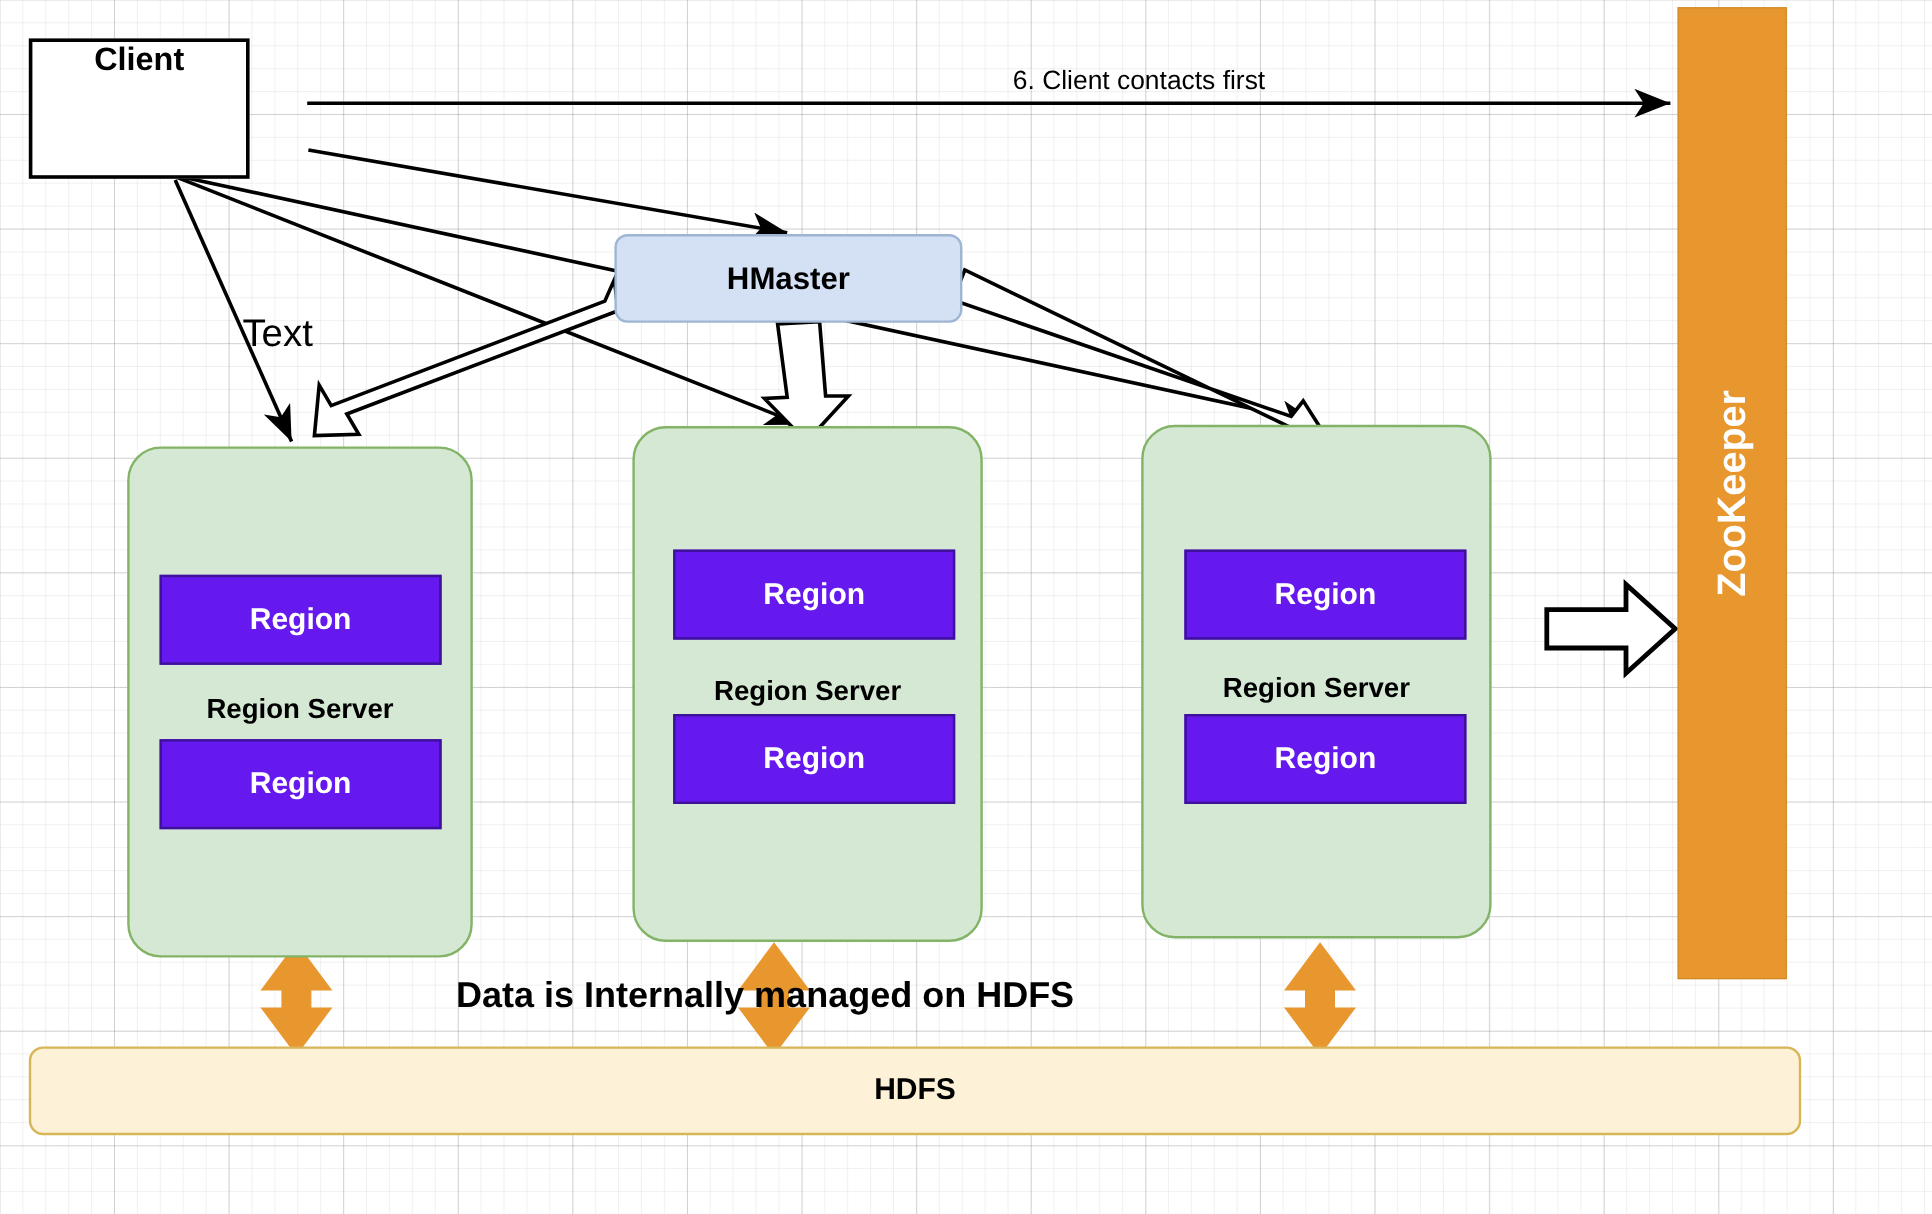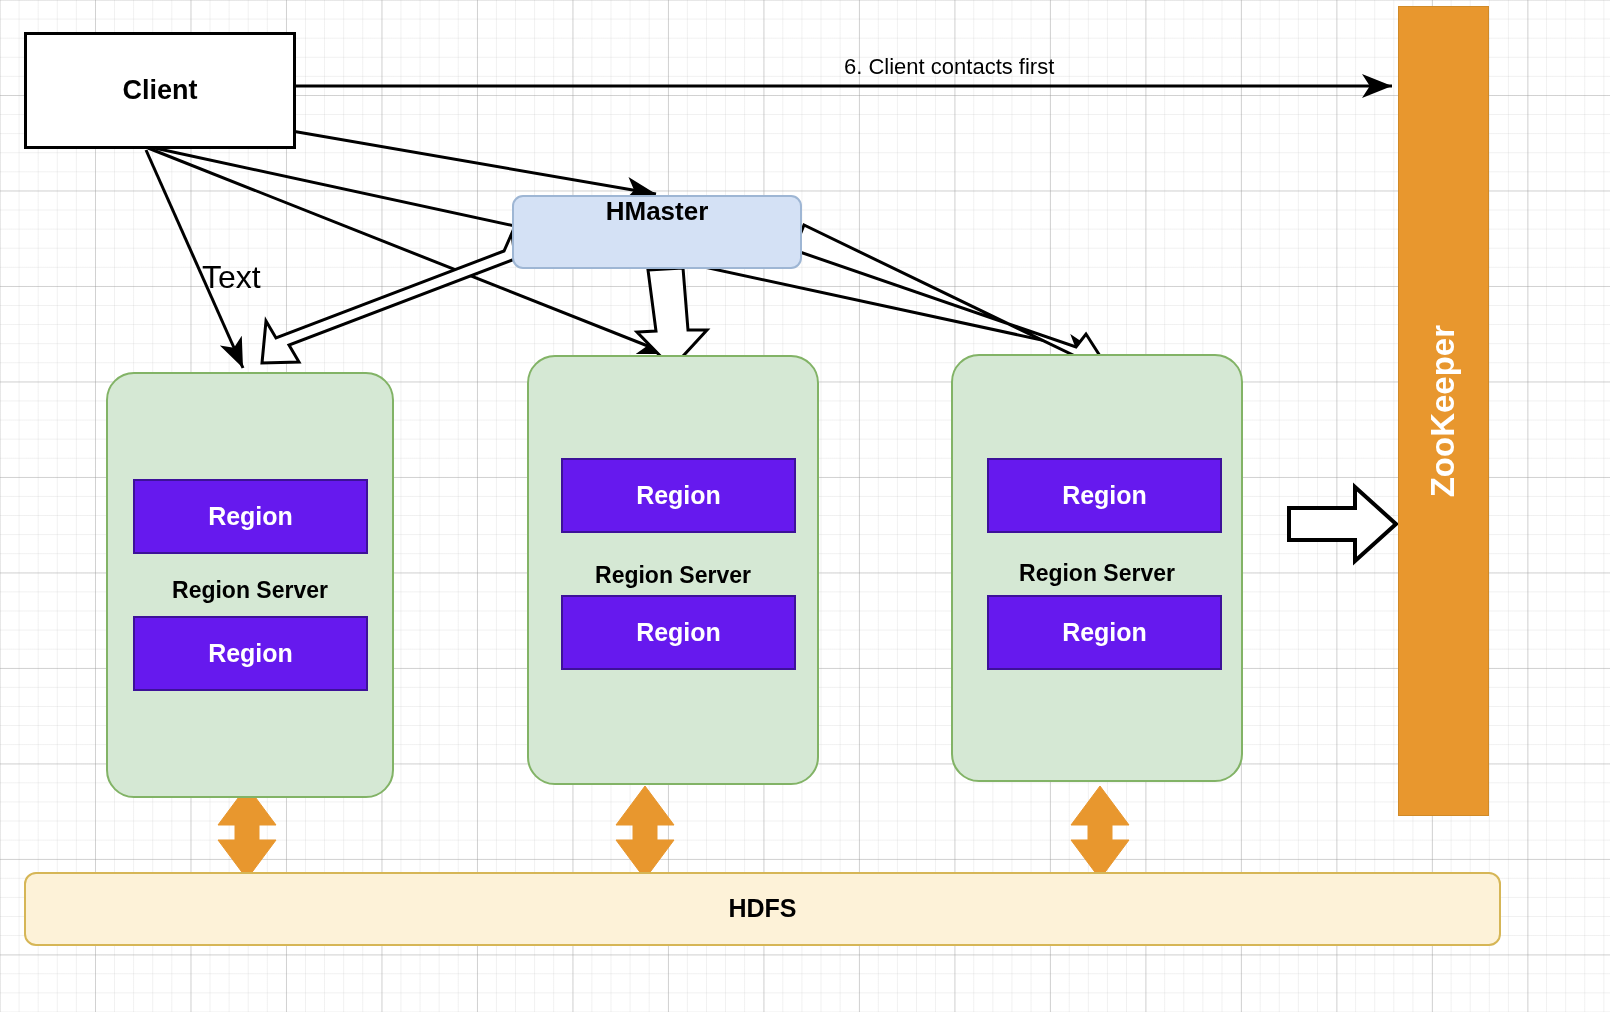--- a/index.html
+++ b/index.html
@@ -29,34 +29,34 @@
     justify-content: center;
   }
   .node-label {
     font-weight: bold;
     line-height: 1.1;
     white-space: nowrap;
   }
 
   
   #client-node {
-    left: 24px; top: 32px; width: 272px; height: 117px;
+    left: 24px; top: 32px; width: 184px; height: 117px;
     background: #ffffff;
     border: 3px solid #000000;
-    align-items: center;
+    align-items: flex-start;
   }
   #client-node .node-label { font-size: 27px; color: #000; }
 
   
   #hmaster-node {
     left: 512px; top: 195px; width: 290px; height: 74px;
     background: #d4e1f5;
     border: 2px solid #9eb6d4;
     border-radius: 11px;
-    align-items: flex-start;
+    align-items: center;
   }
   #hmaster-node .node-label { font-size: 26px; color: #000; }
 
   
   .region-server {
     background: #d5e8d4;
     border: 2px solid #82b366;
     border-radius: 28px;
     align-items: flex-start;
     flex-direction: column;
@@ -226,14 +226,15 @@
   </div>
 
   <div class="node" id="hdfs-node">
     <span class="node-label">HDFS</span>
   </div>
 
   <div class="free-label" id="label-contacts-first">6. Client contacts first</div>
 
   <div class="free-label" id="label-text">Text</div>
 
+  <div class="free-label" id="label-hdfs-note">Data is Internally managed on HDFS</div>
 
 </div>
 
 </body></html>

